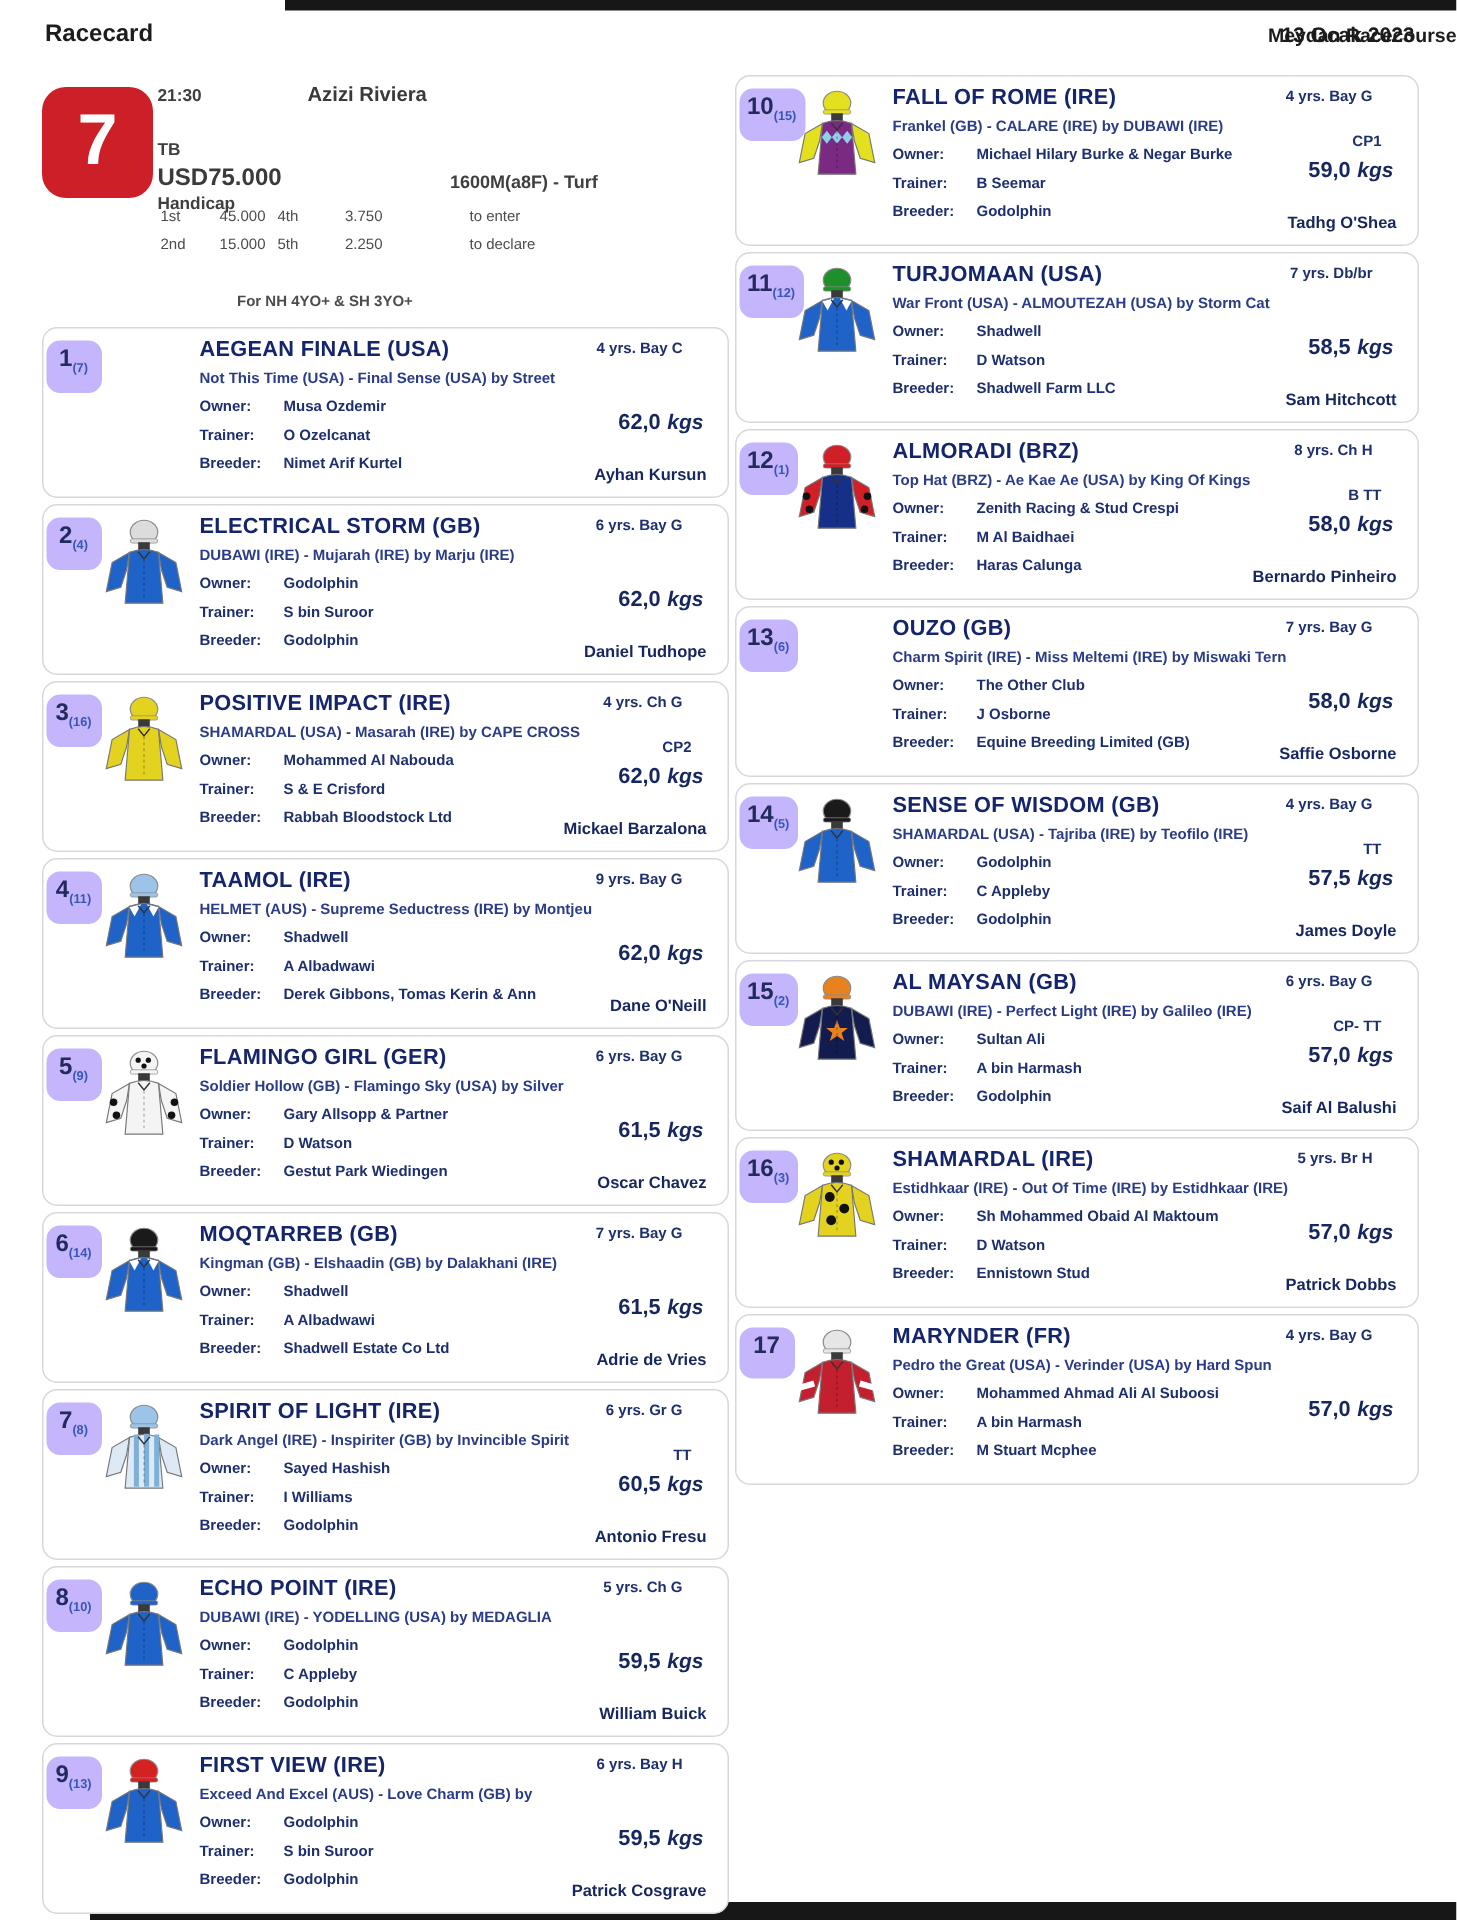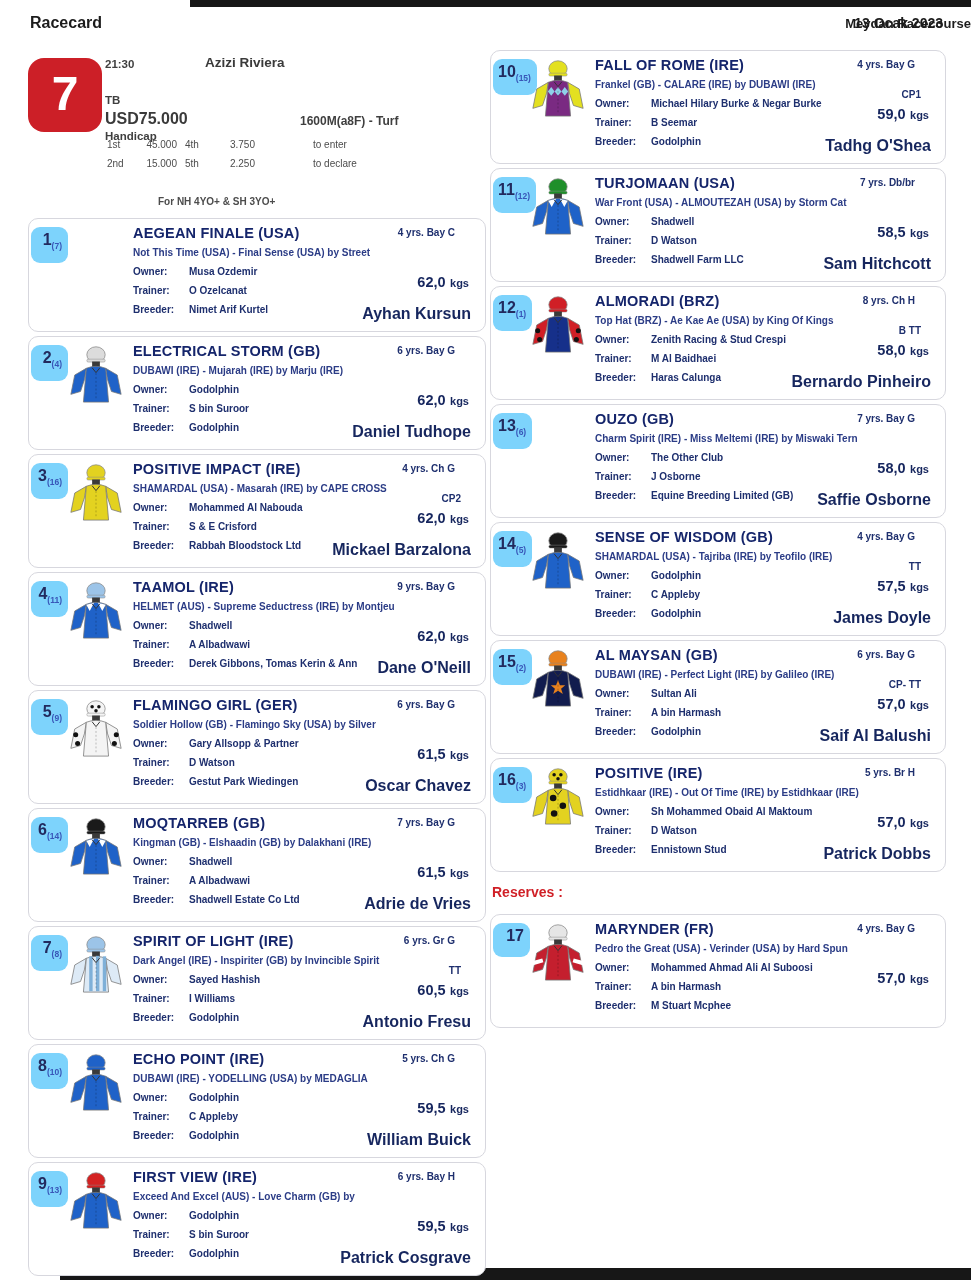--- a/index.html
+++ b/index.html
@@ -25,36 +25,36 @@
   .prow{display:flex;height:19px;line-height:13px;}
   .prow .p1{width:26px;}
   .prow .a1{width:44px;text-align:right;}
   .prow .p2{width:30px;margin-left:8px;}
   .prow .a2{width:40px;text-align:right;}
   .prow .note{margin-left:58px;}
   .rcond{position:absolute;left:94px;top:146px;font-size:10px;font-weight:bold;color:#4c4c4c;padding-left:36px;}
   
   .card{position:relative;height:114px;border:1px solid #d7d7de;border-radius:10px;background:#fff;
     margin-bottom:4px;box-sizing:border-box;}
-  .badge{position:absolute;left:2px;top:8px;min-width:26px;padding:4px 6px 12px 5px;background:#7dd3fc;
-    border-radius:9px;text-align:right;}
+  .badge{position:absolute;left:2px;top:8px;min-width:26px;padding:4px 6px 12px 5px;background:#c4b5fd;
+    border-radius:9px;text-align:center;}
   .badge .num{font-size:16px;font-weight:bold;color:#222a5e;}
   .badge .gate{font-size:8.5px;font-weight:bold;color:#3856b8;vertical-align:sub;}
   .silks{position:absolute;left:38px;top:8px;width:58px;height:62px;}
   .content{position:absolute;left:104px;top:6px;right:60px;}
   .hname{font-size:14.5px;font-weight:bold;color:#15256b;letter-spacing:.2px;white-space:nowrap;}
   .ped{margin-top:6px;font-size:10px;font-weight:bold;color:#2b3c86;white-space:nowrap;}
   .row{margin-top:8px;font-size:10px;font-weight:bold;color:#1e2f6e;display:flex;}
   .row .lbl{width:56px;}
   .age{position:absolute;top:8px;right:30px;font-size:10px;font-weight:bold;color:#1e2f6e;}
   .equip{position:absolute;top:38px;right:24px;font-size:10px;font-weight:bold;color:#1e2f6e;}
   .weight{position:absolute;top:54px;right:16px;color:#16265e;white-space:nowrap;}
   .weight b{font-size:14.5px;margin-left:32px;}
-  .weight span{font-size:11px;font-weight:bold;}
-  .jockey{position:absolute;bottom:8px;right:14px;font-size:16px;font-weight:bold;color:#16265e;}
+  .weight span{font-size:14px;font-weight:bold;font-style:italic;}
+  .jockey{position:absolute;bottom:8px;right:14px;font-size:11px;font-weight:bold;color:#16265e;}
   .reserves{margin:12px 0 14px 2px;font-size:14px;font-weight:bold;color:#d01f26;}
 </style>
 </head>
 <body>
 
 <div class="page">
   <div class="bar-top"></div>
   <div class="bar-bottom"></div>
 
   <div class="hdr-left">Racecard</div>
@@ -598,41 +598,40 @@
               <path d="M20 24 L8 31 L4 51 L14 48 L18 36 Z" fill="#e3d220" stroke="#777" stroke-width="0.8"></path>
               <path d="M40 24 L52 31 L56 51 L46 48 L42 36 Z" fill="#e3d220" stroke="#777" stroke-width="0.8"></path>
               <path d="M20 24 Q30 20 40 24 L43 59 L17 59 Z" fill="#e3d220" stroke="#777" stroke-width="0.8"></path>
               <circle cx="25" cy="32" r="3.4" fill="#111"></circle>
               <circle cx="35" cy="40" r="3.4" fill="#111"></circle>
               <circle cx="26" cy="48" r="3.4" fill="#111"></circle>
               <path d="M26 23.5 L30 28.5 L34 23.5" fill="none" stroke="#333" stroke-width="1"></path>
               <line x1="30" y1="29" x2="30" y2="57" stroke="#000" stroke-opacity="0.25" stroke-dasharray="2,2"></line>
             </svg></div>
           <div class="content">
-            <div class="hname">POSITIVE (IRE)</div>
+            <div class="hname">SHAMARDAL (IRE)</div>
             <div class="ped">Estidhkaar (IRE) - Out Of Time (IRE) by Estidhkaar (IRE)</div>
             <div class="row">
               <span class="lbl">Owner:</span>
               <span class="val">Sh Mohammed Obaid Al Maktoum</span>
             </div>
             <div class="row">
               <span class="lbl">Trainer:</span>
               <span class="val">D Watson</span>
             </div>
             <div class="row">
               <span class="lbl">Breeder:</span>
               <span class="val">Ennistown Stud</span>
             </div>
           </div>
           <div class="age">5 yrs. Br H</div>
           <div class="weight"><b>57,0</b> <span>kgs</span></div>
           <div class="jockey">Patrick Dobbs</div>
         </div>
       </div>
-    <div class="reserves">Reserves :</div>
     <div id="cards-reserve">
         <div class="card">
           <div class="badge"><span class="num">17</span></div>
           <div class="silks"><svg width="58" height="62" viewBox="0 0 60 64">
               <ellipse cx="30" cy="10" rx="9.5" ry="8.2" fill="#e6e6e6" stroke="#8a8a8a" stroke-width="0.8"></ellipse>
               <rect x="20.5" y="14.6" width="19" height="3" rx="1.5" fill="#e6e6e6" stroke="#8a8a8a" stroke-width="0.5"></rect>
               <rect x="26" y="17" width="8" height="6.5" fill="#3a3a3a"></rect>
               <path d="M20 24 L8 31 L4 51 L14 48 L18 36 Z" fill="#c41f2e" stroke="#777" stroke-width="0.8"></path>
               <path d="M40 24 L52 31 L56 51 L46 48 L42 36 Z" fill="#c41f2e" stroke="#777" stroke-width="0.8"></path>
               <path d="M20 24 Q30 20 40 24 L43 59 L17 59 Z" fill="#c41f2e" stroke="#777" stroke-width="0.8"></path>

